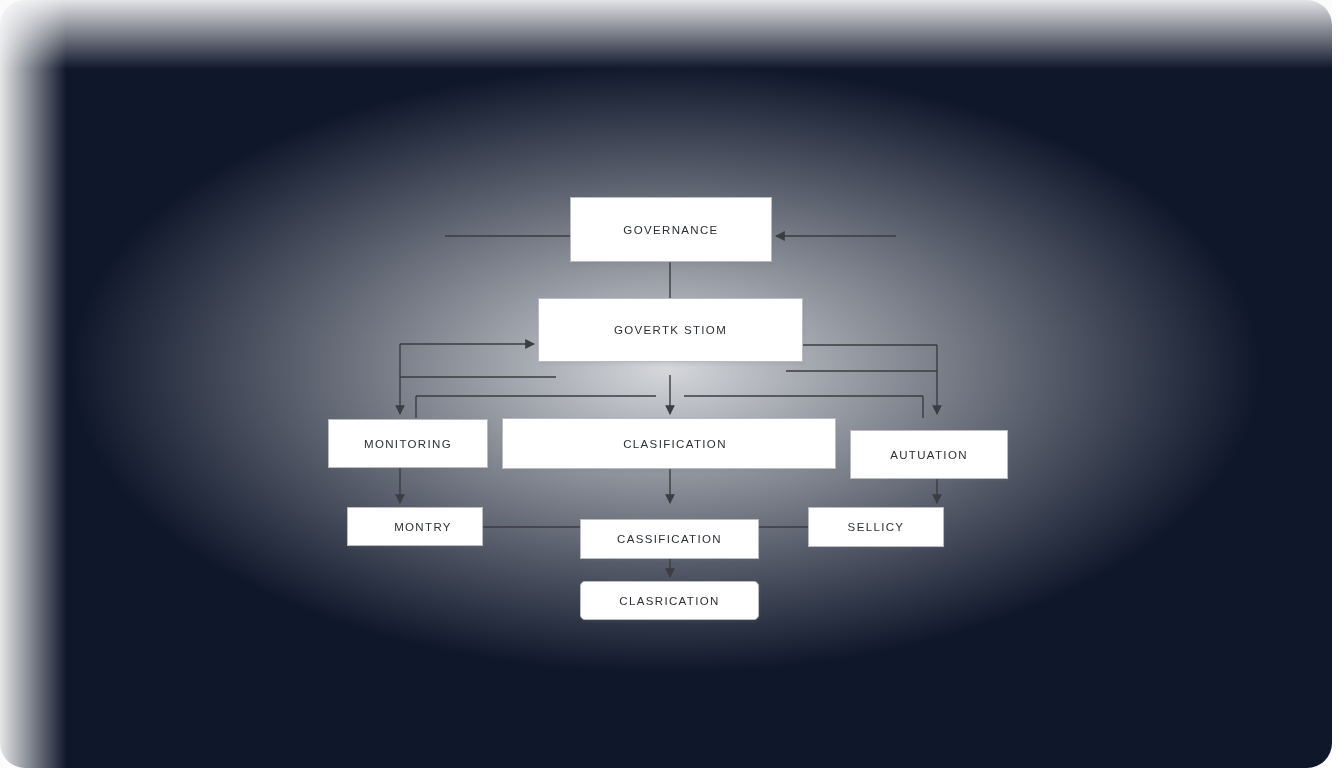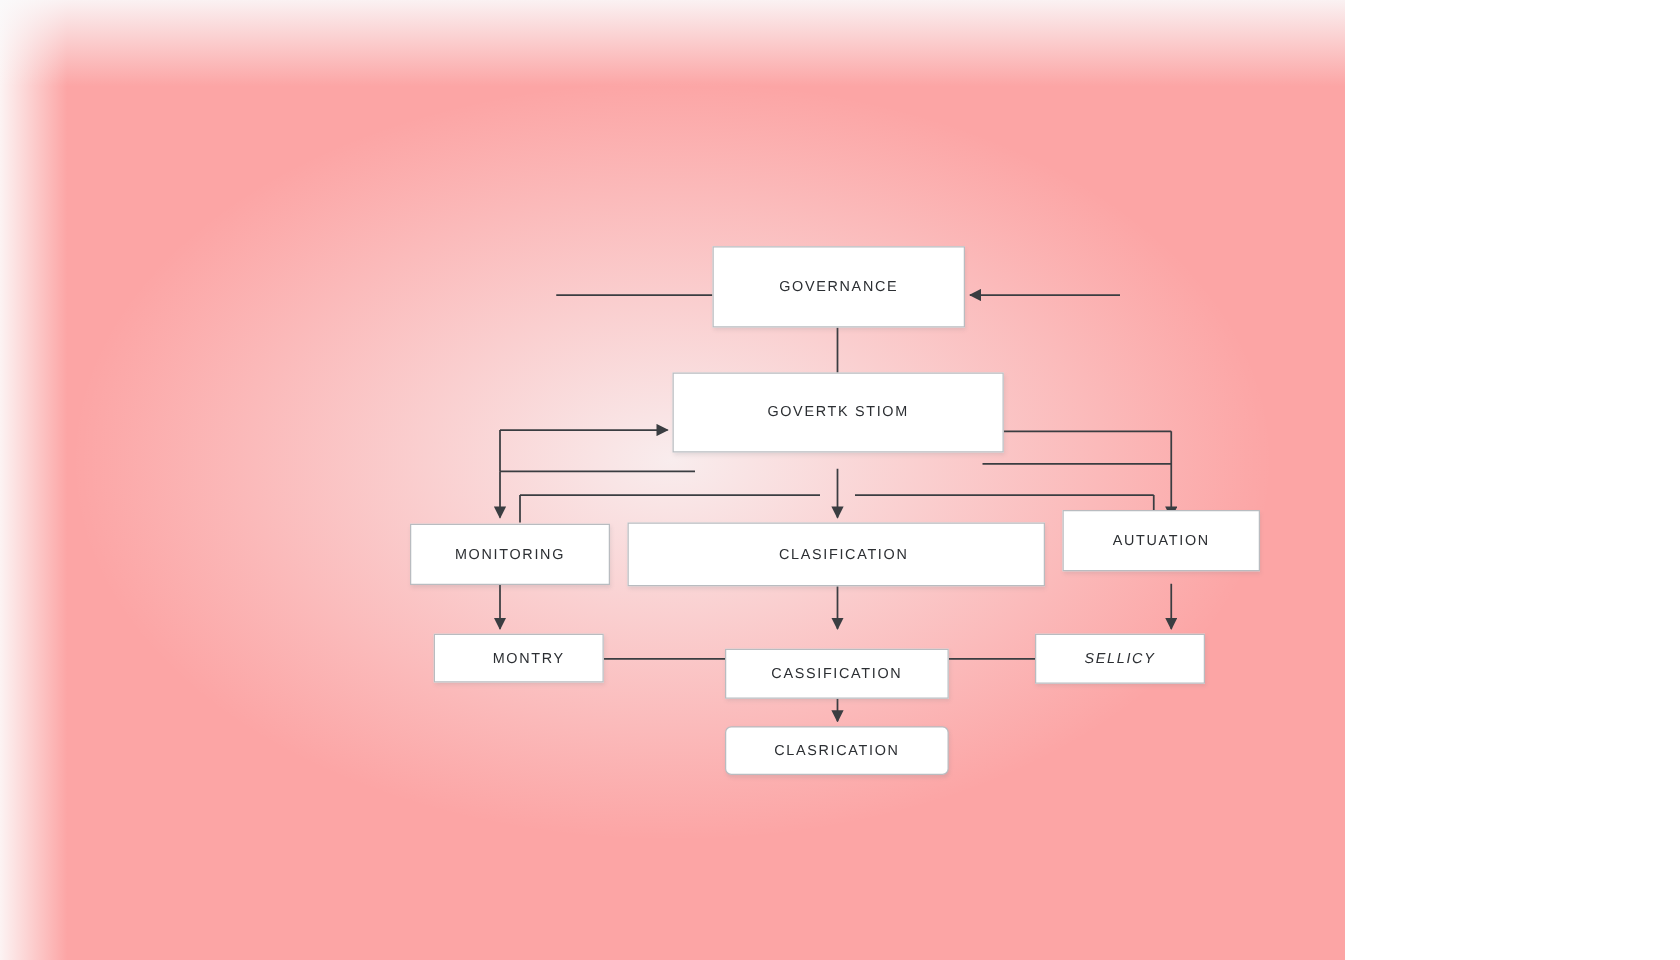--- a/index.html
+++ b/index.html
@@ -8,23 +8,24 @@
     background: #ffffff;
   }
   body {
     width: 1344px;
     height: 768px;
     overflow: hidden;
     font-family: "Liberation Sans", sans-serif;
   }
   #canvas {
     position: relative;
-    width: 1076px;
+    width: 1332px;
     height: 768px;
-    background: #fca5a5;
+    background: #0f172a;
+    border-radius: 25px;
   }
   
   #canvas::before {
     content: "";
     position: absolute;
     left: 0; top: 0; right: 0; bottom: 0;
     background:
       radial-gradient(ellipse 62% 55% at 50% 48%, rgba(248,249,250,0.85) 0%, rgba(253,253,253,0) 72%),
       linear-gradient(180deg, rgba(250,250,251,0.9) 0%, rgba(255,255,255,0) 9%),
       linear-gradient(90deg, rgba(252,252,252,0.9) 0%, rgba(255,255,255,0) 5%);
@@ -121,33 +122,33 @@
   </div>
 
   <div class="node" style="left:328px; top:419px; width:160px; height:49px;">
     <span class="label">MONITORING</span>
   </div>
 
   <div class="node" style="left:502px; top:418px; width:334px; height:51px;padding-left:12px;">
     <span class="label">CLASIFICATION</span>
   </div>
 
-  <div class="node" style="left:850px; top:408px; width:158px; height:49px;text-align:right;">
+  <div class="node" style="left:850px; top:430px; width:158px; height:49px;text-align:right;">
     <span class="label">AUTUATION</span>
   </div>
 
   <div class="node" style="left:347px; top:507px; width:136px; height:39px;padding-left:16px;">
     <span class="label">MONTRY</span>
   </div>
 
   <div class="node" style="left:580px; top:507px; width:179px; height:40px;margin-top:12px;">
     <span class="label">CASSIFICATION</span>
   </div>
 
-  <div class="node" style="left:828px; top:507px; width:136px; height:40px;font-style:italic;">
+  <div class="node" style="left:808px; top:507px; width:136px; height:40px;">
     <span class="label">SELLICY</span>
   </div>
 
   <div class="node rounded" style="left:580px; top:581px; width:179px; height:39px;align-items:center;">
     <span class="label">CLASRICATION</span>
   </div>
 
 </div>
 
 </body></html>

